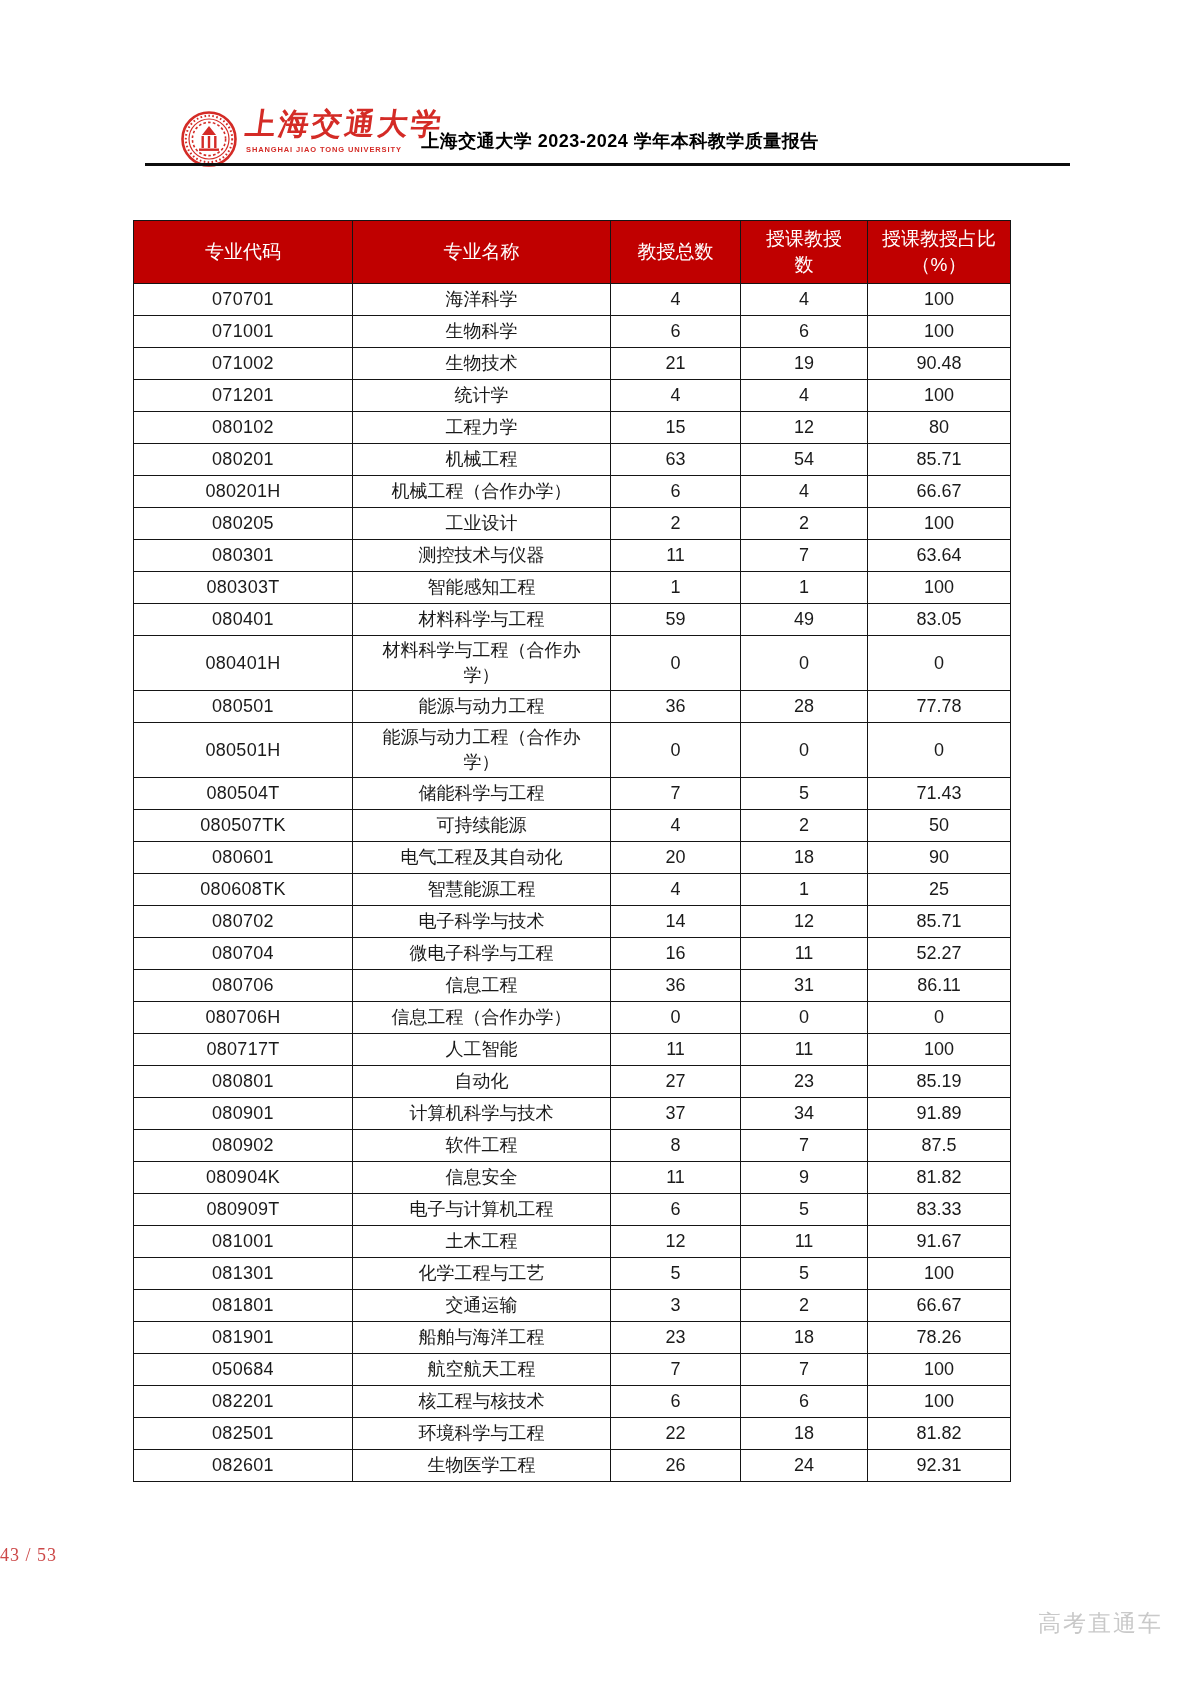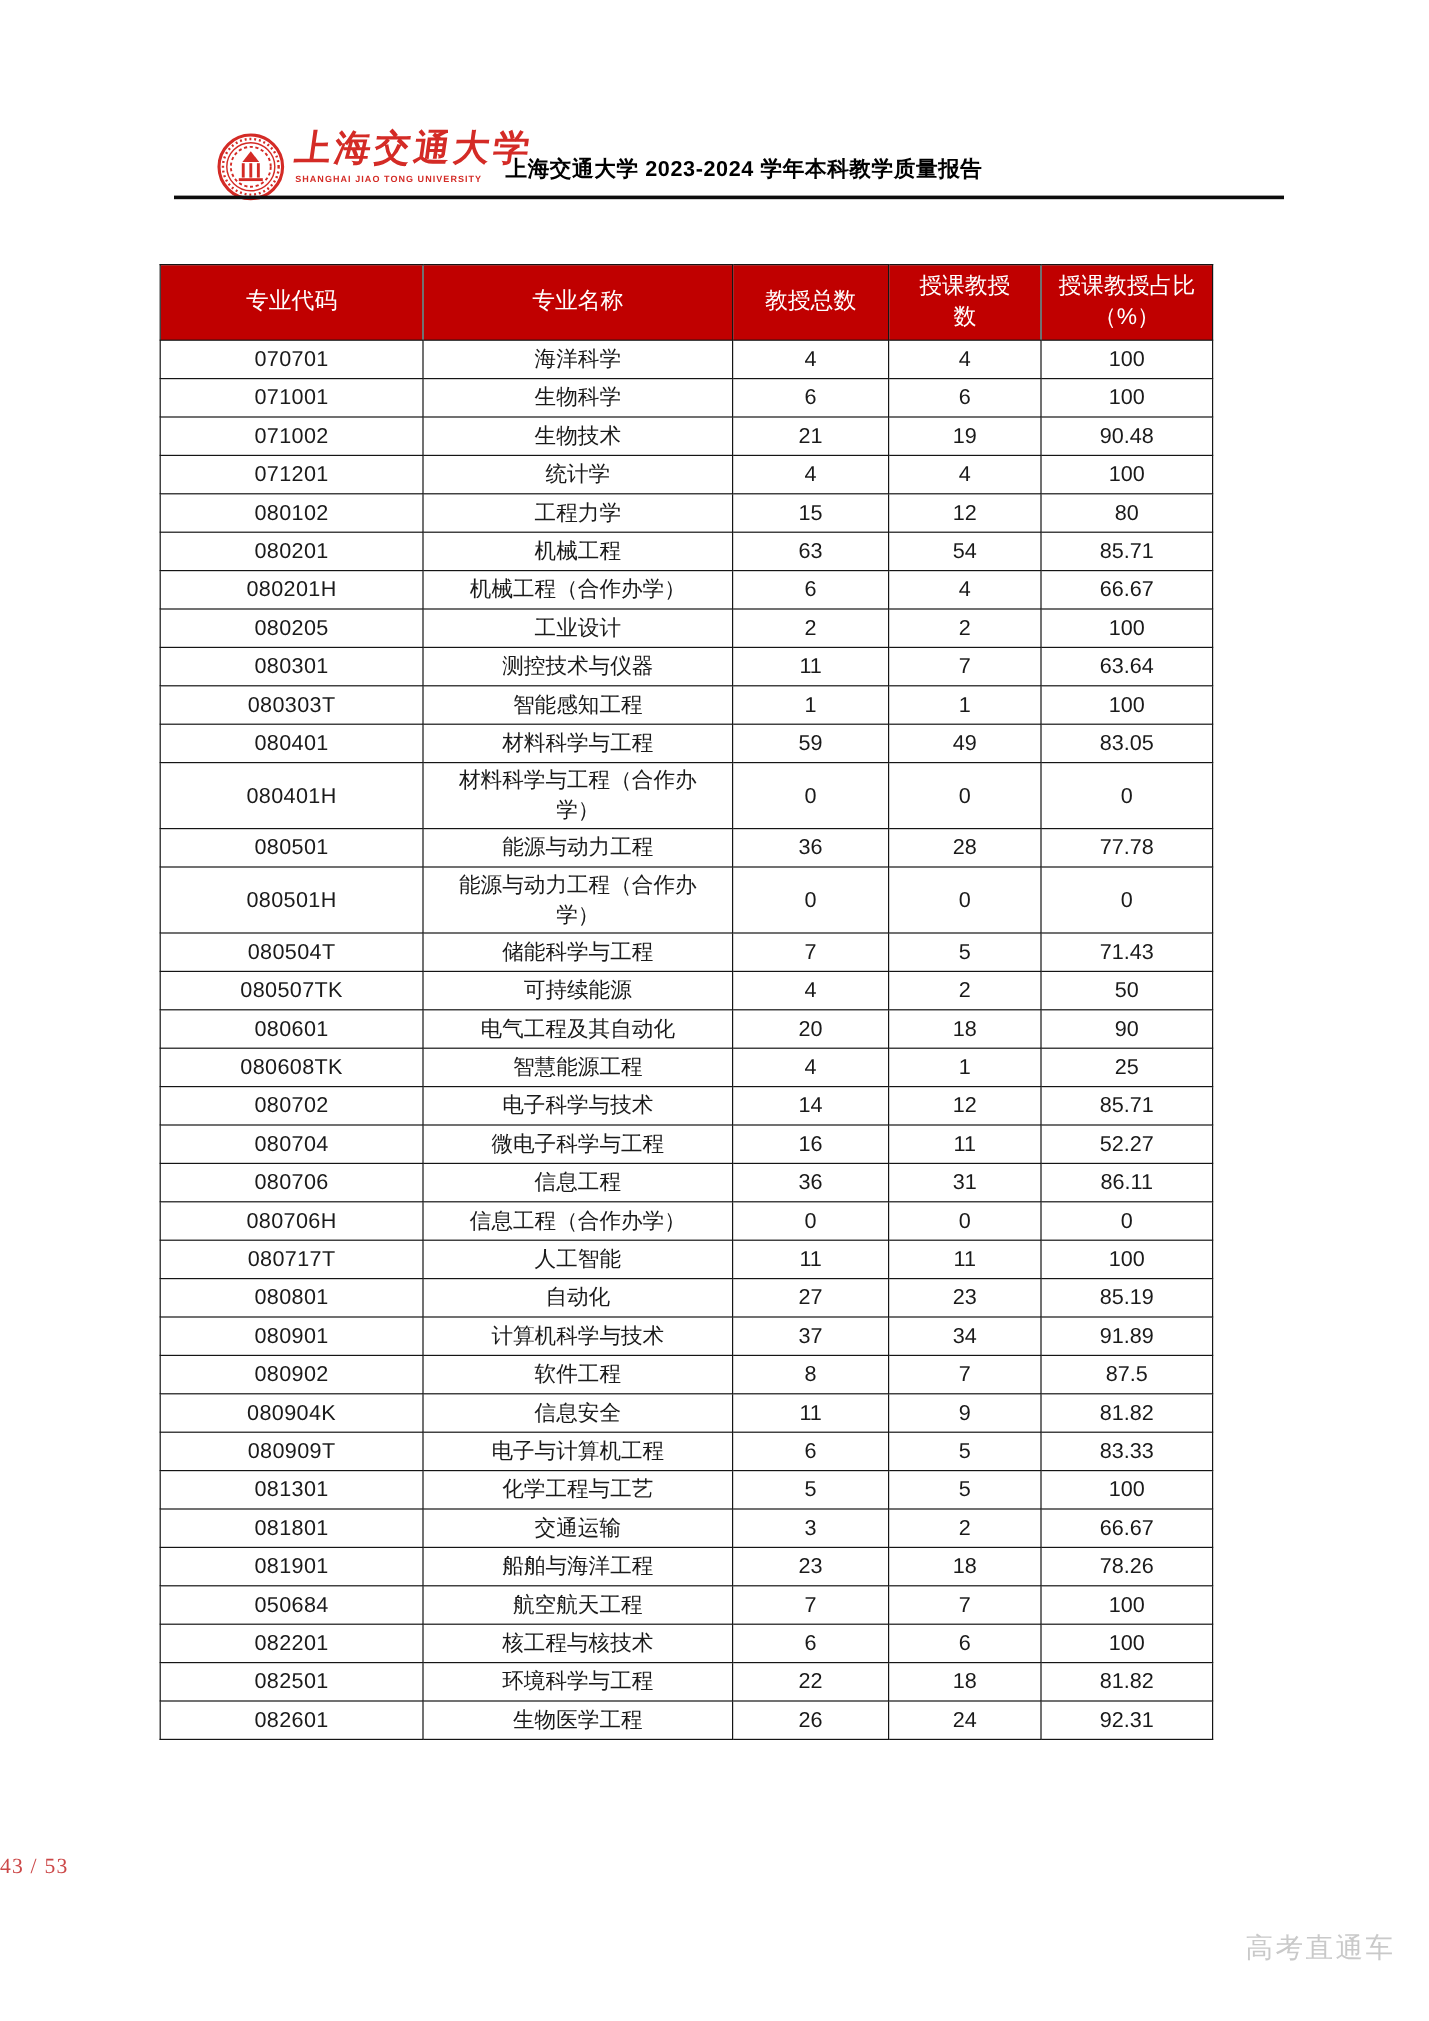--- a/index.html
+++ b/index.html
@@ -310,20 +310,27 @@
             <td class="cell-teaching-pct">81.82</td>
           </tr>
           <tr>
             <td class="cell-major-code">080909T</td>
             <td class="cell-major-name">电子与计算机工程</td>
             <td class="cell-prof-total">6</td>
             <td class="cell-teaching-prof">5</td>
             <td class="cell-teaching-pct">83.33</td>
           </tr>
           <tr>
+            <td class="cell-major-code">081001</td>
+            <td class="cell-major-name">土木工程</td>
+            <td class="cell-prof-total">12</td>
+            <td class="cell-teaching-prof">11</td>
+            <td class="cell-teaching-pct">91.67</td>
+          </tr>
+          <tr>
             <td class="cell-major-code">081301</td>
             <td class="cell-major-name">化学工程与工艺</td>
             <td class="cell-prof-total">5</td>
             <td class="cell-teaching-prof">5</td>
             <td class="cell-teaching-pct">100</td>
           </tr>
           <tr>
             <td class="cell-major-code">081801</td>
             <td class="cell-major-name">交通运输</td>
             <td class="cell-prof-total">3</td>

